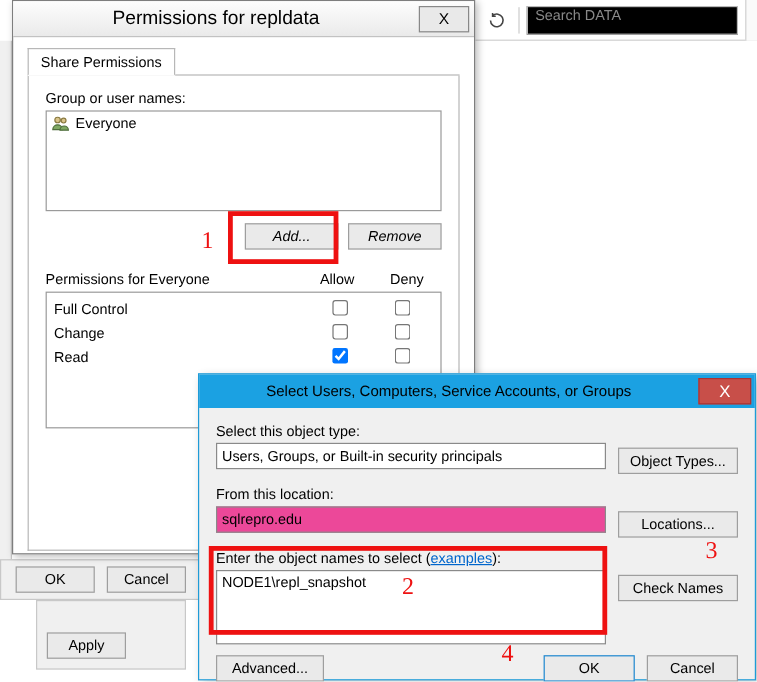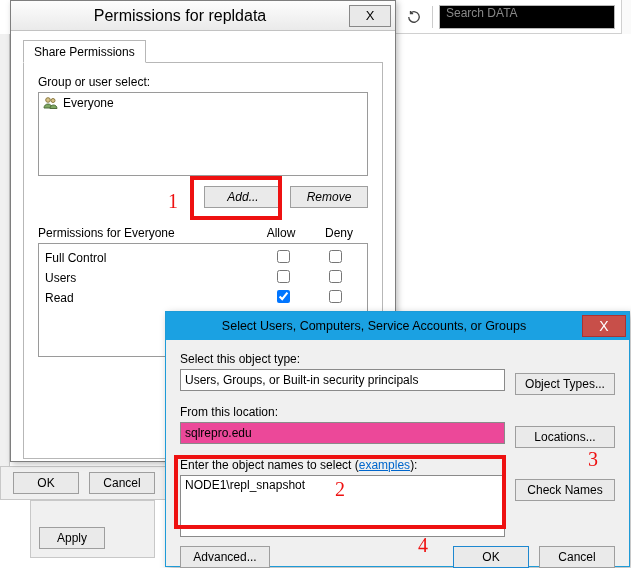--- a/index.html
+++ b/index.html
@@ -87,21 +87,21 @@
 <div class="perm-dialog">
   <div class="perm-title">
     <span class="ttxt">Permissions for repldata</span>
     <div class="xbtn">X</div>
   </div>
   <div class="perm-body">
     <div class="tab-strip">
       <div class="tab">Share Permissions</div>
     </div>
     <div class="tab-page">
-      <div class="label">Group or user select:</div>
+      <div class="label">Group or user names:</div>
       <div class="listbox">
         <div class="listrow">
           <span class="grp-icon">
             <svg width="16" height="14" viewBox="0 0 16 14">
                 <circle cx="5" cy="4" r="2.3" fill="#d9c48a" stroke="#8a7a40"></circle>
                 <circle cx="10" cy="4.5" r="2" fill="#d9c48a" stroke="#8a7a40"></circle>
                 <path d="M1 12c0-2.5 2-4 4-4s4 1.5 4 4z" fill="#7fa863" stroke="#4f6e3c"></path>
                 <path d="M7 12.5c0-2.2 1.7-3.5 3.5-3.5s3.5 1.3 3.5 3.5z" fill="#7fa863" stroke="#4f6e3c"></path>
               </svg>
           </span>
@@ -118,21 +118,21 @@
         <div class="c2">Allow</div>
         <div class="c3">Deny</div>
       </div>
       <div class="perm-table">
         <div class="perm-row">
           <div class="p1">Full Control</div>
           <div class="p2"><input type="checkbox" style=""></div>
           <div class="p3"><input type="checkbox" style=""></div>
         </div>
         <div class="perm-row">
-          <div class="p1">Users</div>
+          <div class="p1">Change</div>
           <div class="p2"><input type="checkbox" style=""></div>
           <div class="p3"><input type="checkbox" style=""></div>
         </div>
         <div class="perm-row">
           <div class="p1">Read</div>
           <div class="p2"><input type="checkbox" checked="" style=""></div>
           <div class="p3"><input type="checkbox" style=""></div>
         </div>
       </div>
     </div>

